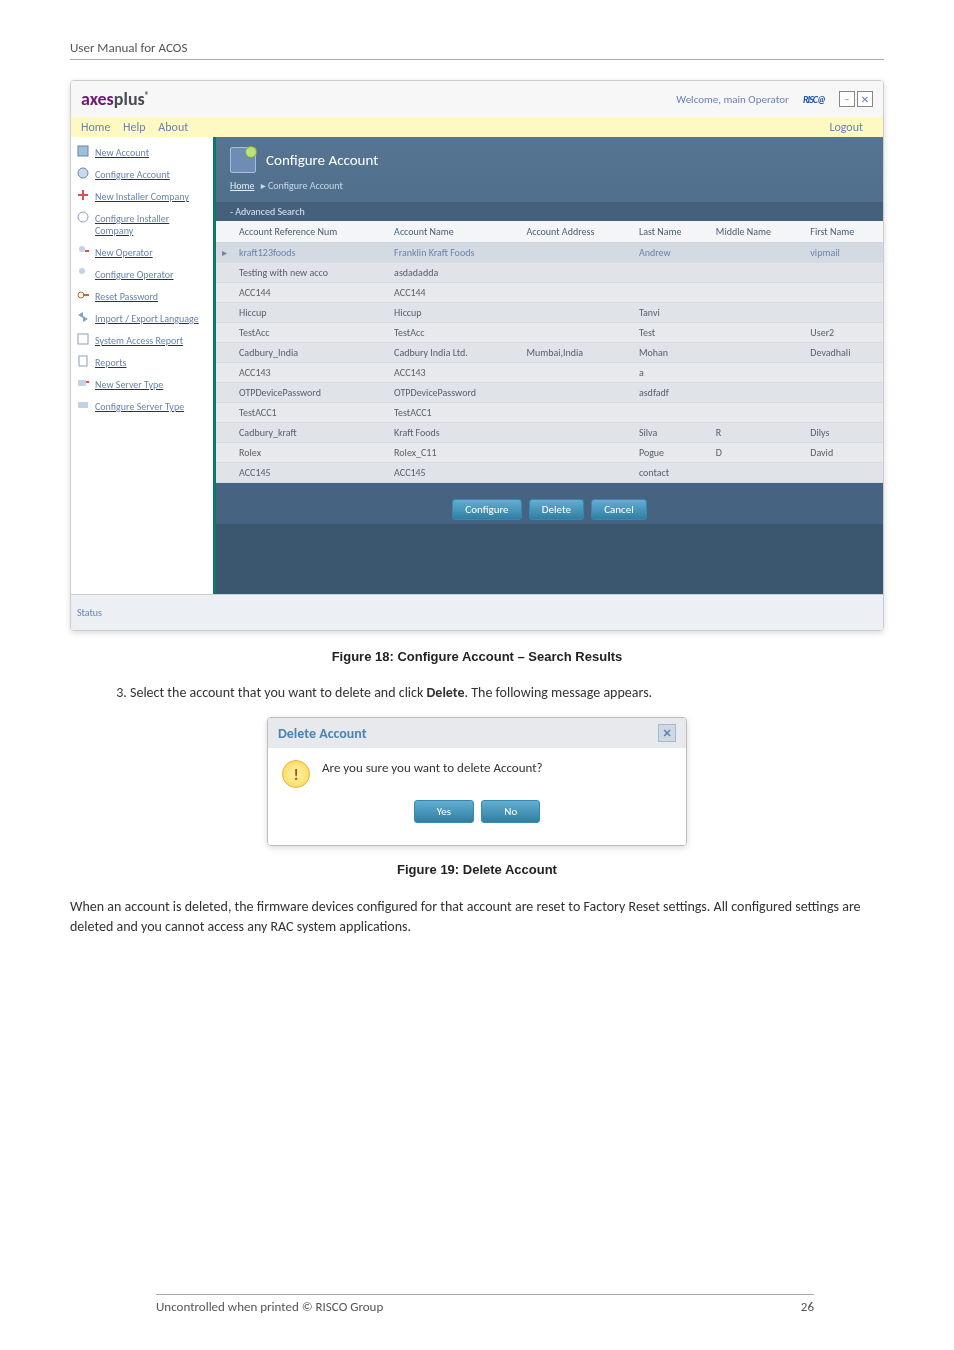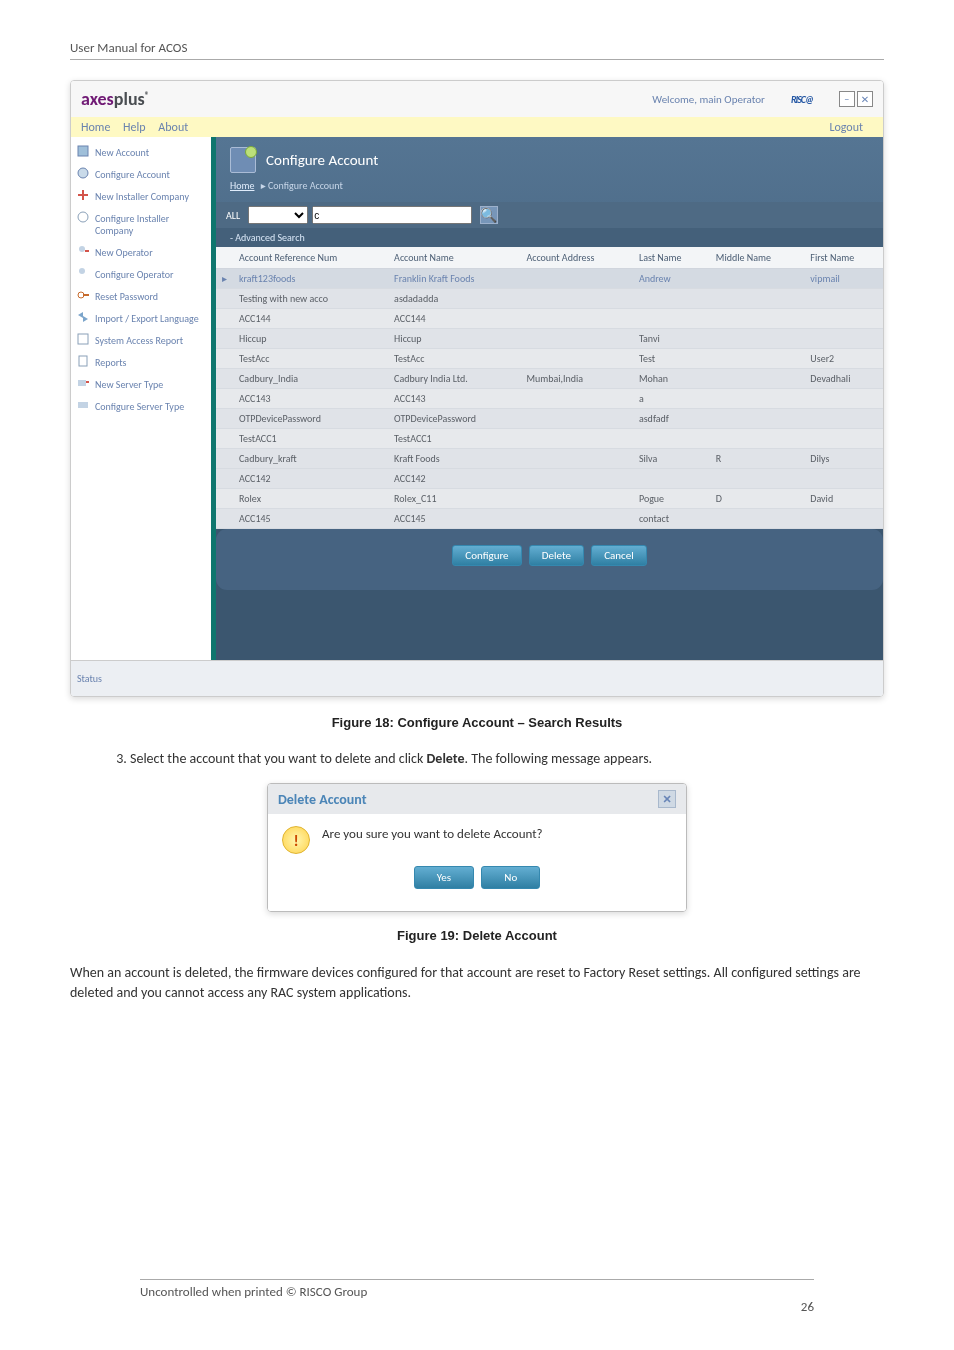--- a/index.html
+++ b/index.html
@@ -3,32 +3,32 @@
 <meta charset="utf-8">
 <style>
 * { box-sizing: border-box; margin: 0; padding: 0; }
 body { font-family: Calibri, Arial, sans-serif; font-size: 14px; width: 954px; min-height: 1350px; background: #fff; padding: 0 70px; color: #333; }
 .page-header { color: #555; font-size: 13px; border-bottom: 1px solid #aaa; padding: 40px 0 4px; margin-bottom: 20px; }
 
 .app-frame { border: 1px solid #ccc; border-radius: 4px; box-shadow: 0 2px 6px rgba(0,0,0,0.15); margin-bottom: 18px; overflow: hidden; }
 .app-topbar { height: 36px; padding: 4px 10px; display: flex; align-items: center; background: #f7f7f7; }
 .brand { font-size: 18px; font-weight: bold; color: #4a4e52; }
 .brand .accent { color: #701a75; }
-.top-right-wrap { margin-left: auto; display: flex; align-items: center; gap: 26px; }
+.top-right-wrap { margin-left: auto; display: flex; align-items: center; gap: 14px; }
 .welcome-txt { font-size: 11px; color: #6a83af; }
 .risco-logo { font-size: 10px; font-weight: bold; color: #2356a3; font-style: italic; letter-spacing: -1px; }
 .winbtns { display: flex; gap: 2px; }
 .winbtn { width: 16px; height: 16px; border: 1px solid #888; display: flex; align-items: center; justify-content: center; font-size: 10px; color: #6885b7; background: #fff; }
 
 .menubar { font-size: 12px; color: #6a83af; background: #fef9c3; padding: 3px 10px; }
 .menubar span { margin-right: 10px; }
 .logout { float: right; }
 
 .app-body { display: flex; background: #fff; }
-.sidebar { width: 145px; border-right: 5px solid #0f766e; padding: 5px 4px; }
+.sidebar { width: 145px; border-right: 3px solid #0f766e; padding: 5px 4px; text-decoration: underline; }
 .side-item { font-size: 10px; color: #6a83af; padding: 5px 2px 5px 20px; position: relative; line-height: 12px; cursor: pointer; }
 .side-ico { position: absolute; left: 1px; top: 2px; width: 14px; height: 14px; }
 
 .main-area { flex: 1; background: linear-gradient(#557593 0%, #3b566f 70%, #3b566f 100%); position: relative; padding-bottom: 70px; min-height: 370px; }
 .main-header { padding: 10px 14px; color: #fff; }
 .header-flex { display: flex; align-items: center; gap: 10px; }
 .header-ico { width: 26px; height: 26px; background: #6f8db4; border: 1px solid #aabcd6; border-radius: 2px; position: relative; }
 .header-ico::after { content: ""; position: absolute; right: -2px; top: -2px; width: 10px; height: 10px; border-radius: 50%; background: #bce07a; border: 1px solid #7aa83b; }
 .breadcrumb { font-size: 10px; margin-top: 6px; color: #c7d6e8; }
 .breadcrumb .bc-link { color: #e0ecfb; text-decoration: underline; margin-right: 4px; }
@@ -41,41 +41,41 @@
 .advsearch { font-size: 10px; color: #d8e6f6; background: #44607a; padding: 3px 14px; }
 
 .results { background: #e7e9ec; font-size: 10px; }
 .results table { width: 100%; border-collapse: collapse; }
 .results th { text-align: left; padding: 4px 6px; background: #f3f5f7; color: #4e6076; font-weight: normal; font-size: 10px; border-bottom: 1px solid #d0d5dd; }
 .results td { padding: 3px 6px; color: #5a5f66; border-bottom: 1px solid #d7dbe1; }
 .row-expand { width: 12px; text-align: center; color: #888; }
 .row-highlight td { background: #d4dae2; color: #6a83af; }
 .row-shade td { background: #e0e3e8; }
 
-.action-row { text-align: center; padding: 16px 0 24px; background: #466381; border-radius: 11px; }
+.action-row { text-align: center; padding: 16px 0 4px; background: #466381; }
 .abtn { display: inline-block; padding: 3px 12px; font-size: 11px; color: #fff; background: linear-gradient(#63aed2, #2f7fa3); border: 1px solid #3588af; border-radius: 3px; margin: 0 2px; }
 
 .status-footer { font-size: 10px; color: #6a83af; padding: 11px 6px; background: #eceff3; border-top: 1px solid #ccc; }
 
 .caption { font-size: 13px; font-weight: bold; text-align: center; margin: 10px 0 20px; font-family: Arial, sans-serif; color: #222; }
 ol.steps { margin: 0 0 0 40px; padding: 0; }
 ol.steps li { margin: 0 0 16px 20px; color: #333; font-size: 14px; }
 
 .dialog-wrap { width: 420px; margin: 6px auto 16px; border: 1px solid #bbb; border-radius: 4px; overflow: hidden; box-shadow: 0 2px 6px rgba(0,0,0,0.15); }
 .dlg-title { background: #e7e9ec; padding: 6px 10px; font-size: 14px; font-weight: bold; color: #4b85b7; display: flex; align-items: center; }
 .dlg-close { margin-left: auto; width: 18px; height: 18px; background: #cfd9e4; border: 1px solid #a8b8cc; display: flex; align-items: center; justify-content: center; font-size: 11px; color: #6885b7; }
 .dlg-body { background: #fff; padding: 12px 14px 4px; }
 .dlg-row { display: flex; align-items: flex-start; gap: 12px; }
 .warn-ico { width: 28px; height: 28px; border-radius: 50%; background: radial-gradient(#fff6b0, #ffd24a); border: 1px solid #e0b430; display: flex; align-items: center; justify-content: center; font-weight: bold; color: #cc4a00; font-size: 16px; }
 .dlg-msg { font-size: 13px; color: #333; }
 .dlg-btns { text-align: center; padding: 12px 0 18px; }
 
 .body-text { font-size: 14px; color: #333; margin: 18px 0 10px; line-height: 1.45; }
 
-.page-footer { position: absolute; bottom: 36px; left: 70px; right: 70px; border-top: 1px solid #aaa; font-size: 13px; color: #555; padding-top: 4px; display: flex; flex-direction: column; }
+.page-footer { position: absolute; bottom: 36px; left: 86px; right: 70px; border-top: 1px solid #aaa; font-size: 13px; color: #555; padding-top: 4px; display: flex; }
 .page-footer .pno { margin-left: auto; }
 .relpos { position: relative; min-height: 1350px; }
 
 
 .ico-svg { width: 14px; height: 14px; }
 </style>
 </head>
 <body>
 <div class="relpos">
 
@@ -145,26 +145,20 @@
     </div>
     <div class="main-area">
       <div class="main-header">
         <div class="header-flex">
           <div class="header-ico"></div>
           <div style="font-size:15px;">Configure Account</div>
         </div>
         <div class="breadcrumb">
           <span class="bc-link">Home</span> ▸ <span>Configure Account</span>
         </div>
-      </div>
-      <div class="toolbar-row">
-        <span class="tb-label">ALL</span>
-        <select class="tb-select"></select>
-        <input class="tb-input" value="c" style="">
-        <span class="tb-btn">🔍</span>
       </div>
       <div class="advsearch">- Advanced Search</div>
       <div class="results">
         <table>
           <thead>
                 <tr>
             <th class="row-expand"></th>
             <th>Account Reference Num</th>
             <th>Account Name</th>
             <th>Account Address</th>
@@ -257,29 +251,20 @@
                 </tr>
                 <tr class="row-shade">
                   <td class="row-expand"></td>
                   <td>Cadbury_kraft</td>
                   <td>Kraft Foods</td>
                   <td></td>
                   <td>Silva</td>
                   <td>R</td>
                   <td>Dilys</td>
                 </tr>
-                <tr class="row-shade">
-                  <td class="row-expand"></td>
-                  <td>ACC142</td>
-                  <td>ACC142</td>
-                  <td></td>
-                  <td></td>
-                  <td></td>
-                  <td></td>
-                </tr>
                 <tr>
                   <td class="row-expand"></td>
                   <td>Rolex</td>
                   <td>Rolex_C11</td>
                   <td></td>
                   <td>Pogue</td>
                   <td>D</td>
                   <td>David</td>
                 </tr>
                 <tr class="row-shade">

